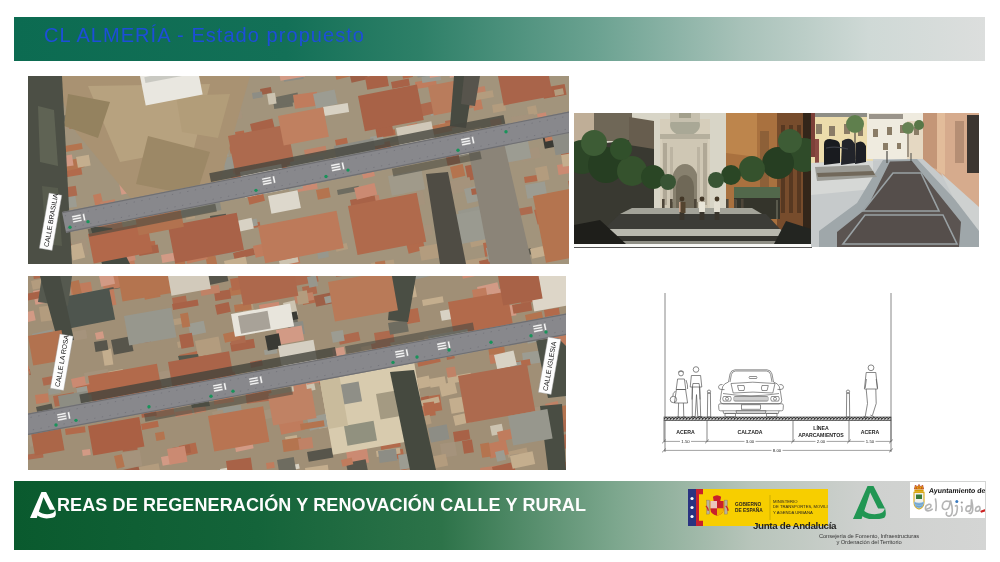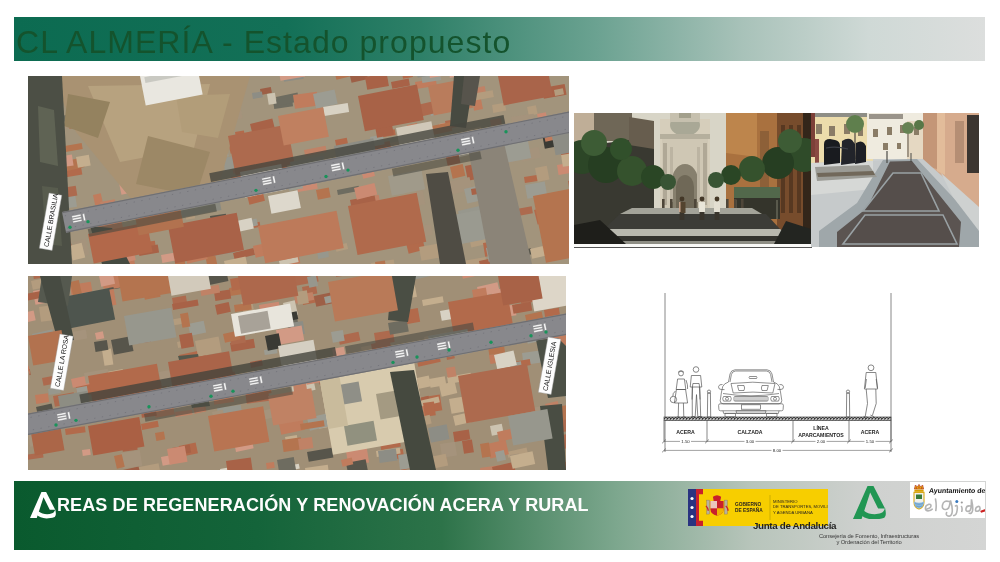--- a/index.html
+++ b/index.html
@@ -1,21 +1,21 @@
 <!DOCTYPE html>
 <html><head><meta charset="utf-8">
 <style>
 html,body{margin:0;padding:0}
 body{width:1000px;height:562px;background:#fff;position:relative;overflow:hidden;font-family:"Liberation Sans",sans-serif;-webkit-font-smoothing:antialiased}
 </style></head>
 <body>
 
 <div style="position:absolute;left:14px;top:17px;width:971px;height:44px;background:linear-gradient(90deg,#0c6b51 0%,#137057 28%,#2e8068 42%,#6ba291 60%,#a8c2b9 75%,#cfd9d6 88%,#dcdedd 100%)"></div>
 
-<div style="position:absolute;left:16px;top:23.5px;font-size:32px;letter-spacing:1.05px;color:#14532d;white-space:nowrap">CL ALMERÍA - Estado propuesto</div>
+<div style="position:absolute;left:44px;top:23.5px;font-size:20px;letter-spacing:1.05px;color:#1d4ed8;white-space:nowrap">CL ALMERÍA - Estado propuesto</div>
 
 <svg style="position:absolute;left:28px;top:76px" width="541" height="188" viewBox="0 0 541 188">
 <rect width="541" height="188" fill="#a2947c"></rect>
 <rect x="162" y="16" width="20" height="6" fill="#9c9c92" transform="rotate(-13 162 16)"></rect>
 <rect x="307" y="170" width="12" height="6" fill="#b39c7e" transform="rotate(-14 307 170)"></rect>
 <rect x="31" y="71" width="23" height="6" fill="#b4744f" transform="rotate(-10 31 71)"></rect>
 <rect x="307" y="-2" width="19" height="6" fill="#b4744f" transform="rotate(-14 307 -2)"></rect>
 <rect x="462" y="44" width="11" height="6" fill="#c08266" transform="rotate(-11 462 44)"></rect>
 <rect x="363" y="6" width="18" height="7" fill="#a86247" transform="rotate(-11 363 6)"></rect>
 <rect x="15" y="-3" width="12" height="12" fill="#c4ae8e" transform="rotate(-9 15 -3)"></rect>
@@ -1064,21 +1064,21 @@
 <text x="127" y="163.9" font-size="4.3" font-family="Liberation Sans, sans-serif" fill="#222" text-anchor="middle">8.00</text>
 </svg>
 
 <div style="position:absolute;left:14px;top:481px;width:972px;height:69px;background:linear-gradient(90deg,#0a5a2e 0%,#14643a 25%,#2d7349 44%,#7da78e 62%,#b8c5bb 76%,#cfd1cf 88%,#d4d5d4 100%)"></div>
 
 <svg style="position:absolute;left:30px;top:491px" width="26" height="28" viewBox="0 0 100 100">
     <path d="M44,0 L62,0 L97,68 L76,68 L52,20 L26,100 L0,100 Z" fill="#ffffff"></path>
     <path d="M32,74 C48,87 70,88 85,82 C92,79 96,72 97,66 C101,82 100,92 95,96 C66,106 38,102 24,87 Z" fill="#ffffff"></path>
   </svg>
 
-<div style="position:absolute;left:57px;top:495px;font-family:'Liberation Sans',sans-serif;font-weight:bold;font-size:18px;letter-spacing:0.12px;color:#fdfdfd;white-space:nowrap">REAS DE REGENERACIÓN Y RENOVACIÓN ACERA Y RURAL</div>
+<div style="position:absolute;left:57px;top:495px;font-family:'Liberation Sans',sans-serif;font-weight:bold;font-size:18px;letter-spacing:0.12px;color:#fdfdfd;white-space:nowrap">REAS DE REGENERACIÓN Y RENOVACIÓN CALLE Y RURAL</div>
 
 <svg style="position:absolute;left:688px;top:489px" width="140" height="37" viewBox="0 0 140 37">
     <rect x="0" y="0" width="140" height="37" fill="#f7ce00"></rect>
     <rect x="0" y="0" width="8" height="37" fill="#2a3380"></rect>
     <circle cx="4" cy="9.5" r="1.6" fill="#fff"></circle>
     <circle cx="4" cy="18.5" r="1.6" fill="#fff"></circle>
     <circle cx="4" cy="27.5" r="1.6" fill="#fff"></circle>
     <path d="M8,0 h7 v5.5 h-4 v26 h4 v5.5 h-7 Z" fill="#c8202c"></path>
     <rect x="11" y="5.5" width="4" height="26" fill="#f7ce00"></rect>
     <g transform="translate(29,18.5) scale(0.82)">

